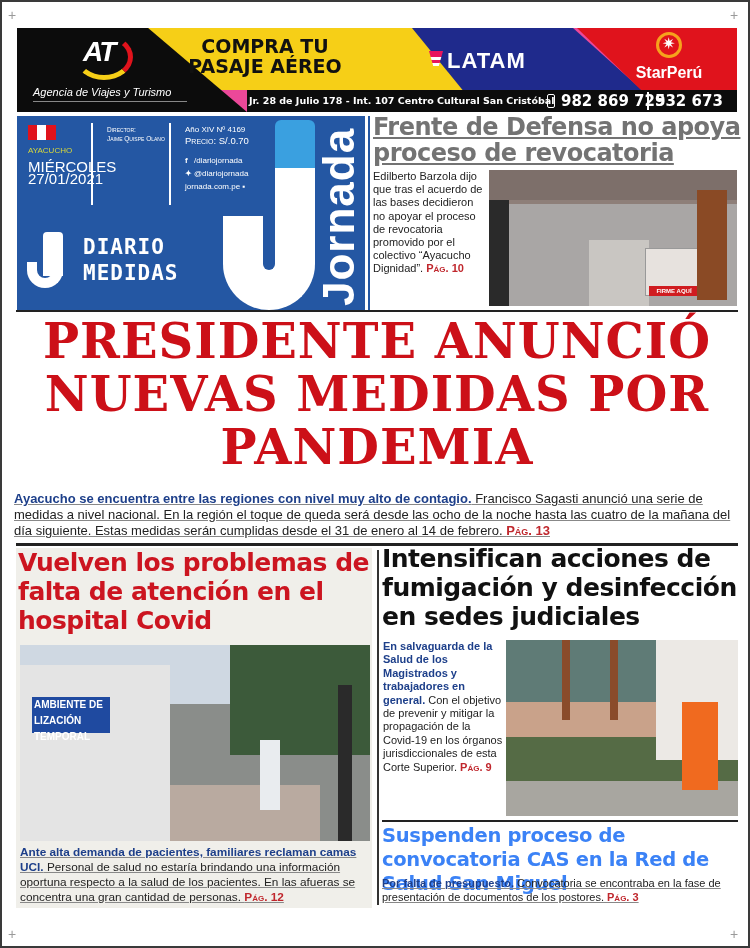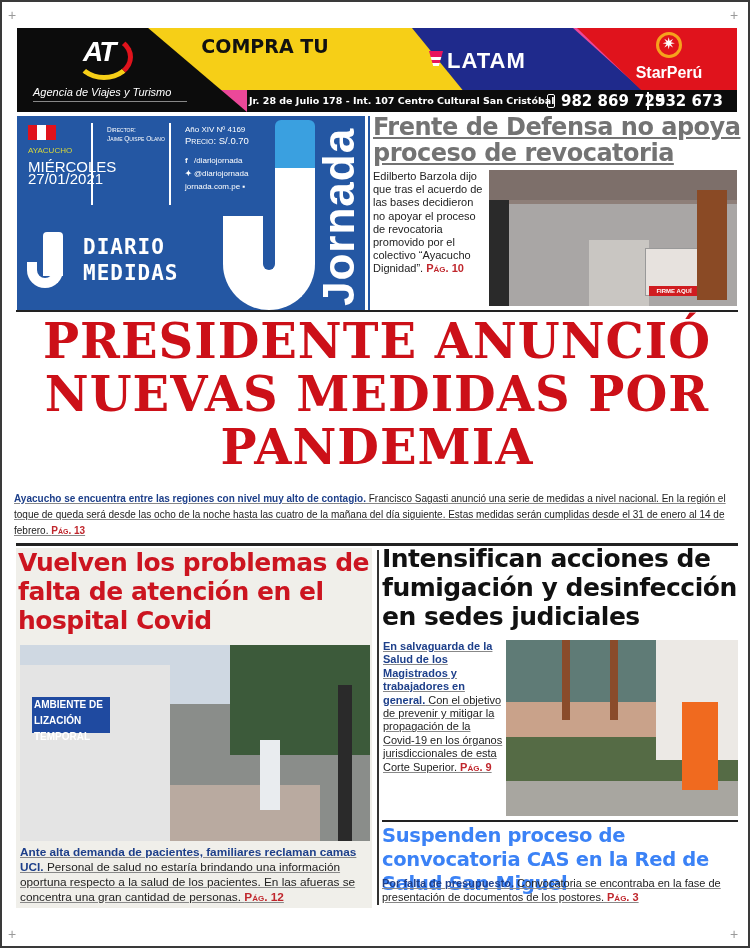--- a/index.html
+++ b/index.html
@@ -57,33 +57,33 @@
   .tr-head { position: absolute; left: 371px; top: 112px; width: 370px; font: 700 24px/26px "DejaVu Sans", sans-serif; color: #737373; letter-spacing: -0.5px; text-decoration: underline; }
   .tr-body { position: absolute; left: 371px; top: 168px; width: 112px; font-size: 11px; line-height: 13.2px; color: #222; }
   .pag { color: #c0272d; font-weight: 700; font-variant: small-caps; }
   .photo { position: absolute; overflow: hidden; }
   .photo-street { left: 487px; top: 168px; width: 248px; height: 136px; background: linear-gradient(180deg,#8e7f79 0 25%, #a9a6a5 25% 100%); }
 
   .rule { position: absolute; background: #222; }
 
   
   .main-head { position: absolute; left: 10px; top: 313px; width: 730px; text-align: center; font: 900 48px/53px "DejaVu Serif", serif; color: #cc1018; letter-spacing: 1px; }
-  .main-deck { position: absolute; left: 12px; top: 489px; width: 728px; font-size: 10px; line-height: 16px; color: #222; text-decoration: underline; text-decoration-color: #888; }
+  .main-deck { position: absolute; left: 12px; top: 489px; width: 728px; font-size: 13px; line-height: 16px; color: #222; text-decoration: underline; text-decoration-color: #888; }
   .lead { color: #1d3f8a; font-weight: 700; }
 
   
   .ll-box { position: absolute; left: 14px; top: 546px; width: 356px; height: 360px; background: #f0efea; }
   .ll-head { position: absolute; left: 16px; top: 546px; width: 356px; font: 700 25px/29px "DejaVu Sans", sans-serif; color: #cc1520; letter-spacing: -0.5px; }
   .photo-hosp { left: 18px; top: 643px; width: 350px; height: 196px; background: linear-gradient(180deg,#cfd8e2 0 30%, #8a8d8a 30% 100%); }
   .ll-deck { position: absolute; left: 18px; top: 843px; width: 352px; font-size: 11.8px; line-height: 15px; color: #222; text-decoration: underline; text-decoration-color: #888; }
 
   
   .vbar { position: absolute; left: 375px; top: 548px; width: 1.5px; height: 355px; background: #333; }
   .lr-head { position: absolute; left: 380px; top: 542px; width: 360px; font: 700 25px/29px "DejaVu Sans", sans-serif; color: #111; letter-spacing: -0.5px; }
-  .lr-body { position: absolute; left: 381px; top: 638px; width: 120px; font-size: 11px; line-height: 13.4px; color: #222; text-decoration: underline; text-decoration-color: #888; }
+  .lr-body { position: absolute; left: 381px; top: 638px; width: 120px; font-size: 11px; line-height: 13.4px; color: #222; text-decoration-color: #888; }
   .lr-lead { color: #1d3f8a; font-weight: 700; }
   .photo-fum { left: 504px; top: 638px; width: 232px; height: 176px; background: linear-gradient(180deg,#5f7b76 0 35%, #c9a28a 35% 55%, #556b45 55% 80%, #a8a6a0 80%); }
 
   .cas-head { position: absolute; left: 380px; top: 822px; width: 360px; font: 700 19.5px/24px "DejaVu Sans", sans-serif; color: #3b82f6; letter-spacing: -0.3px; }
   .cas-deck { position: absolute; left: 380px; top: 874px; width: 360px; font-size: 11px; line-height: 14px; color: #222; text-decoration: underline; text-decoration-color: #888; }
 </style>
 </head>
 <body>
 
 <div class="page">
@@ -97,20 +97,21 @@
     <div class="ad-yellow"></div>
     <div class="ad-blue"></div>
     <div class="ad-red"></div>
     <div class="ad-black-left"></div>
     <div class="at-ring"></div>
     <div class="at-text">AT</div>
     <div class="at-sub">Agencia de Viajes y Turismo</div>
     <div class="at-line"></div>
     <div class="compra">
       <div>COMPRA TU</div>
+      <div>PASAJE AÉREO</div>
     </div>
     <div class="latam">
       <span class="latam-mark"></span><span>LATAM</span>
     </div>
     <div class="starperu">
       <div class="star-circle"></div>
       <div class="star-name">StarPerú</div>
     </div>
     <div class="ad-info">
       <div class="addr">Jr. 28 de Julio 178 - Int. 107 Centro Cultural San Cristóbal</div>

